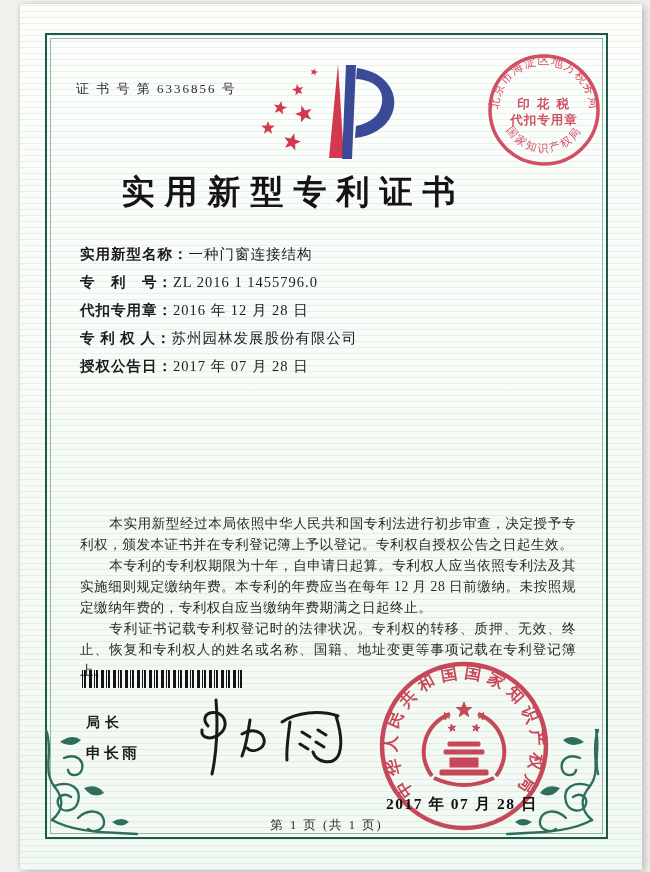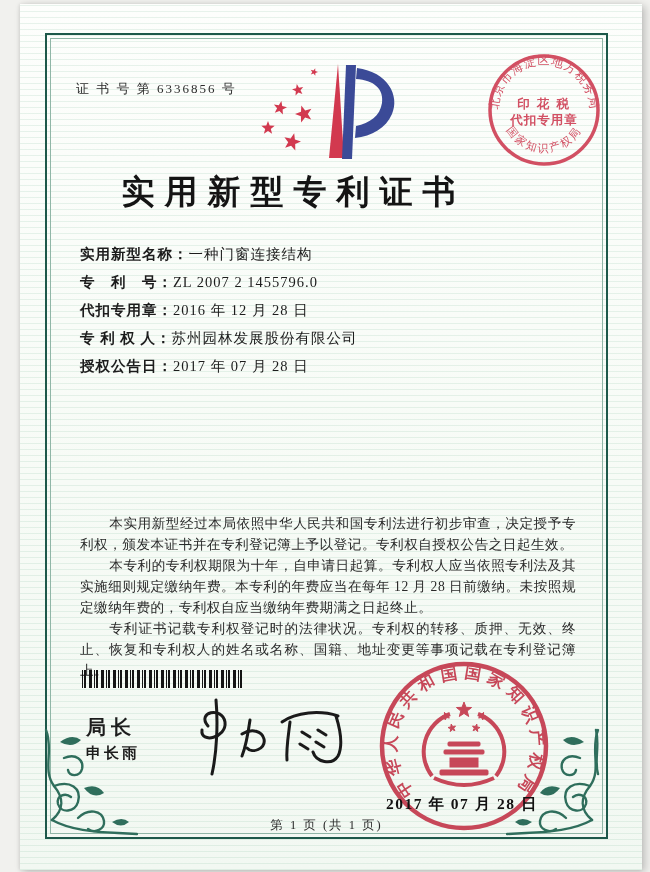--- a/index.html
+++ b/index.html
@@ -43,21 +43,21 @@
   .field-label { white-space:pre; font-weight:bold; letter-spacing:1px; }
   .field-value { letter-spacing:1px; }
   .paragraphs {
     position:absolute; left:60px; top:509px; width:496px;
     font-size:13.6px; line-height:21px; color:#2a2a2a;
     text-align:justify; letter-spacing:0.5px;
   }
   .paragraphs p { text-indent:2.15em; }
   .barcode { position:absolute; left:62px; top:666px; height:18px; display:flex; align-items:stretch; }
   .barcode div { height:100%; }
-  .signoff-title { position:absolute; left:66px; top:710px; font-size:20px; letter-spacing:5px; color:#1d1d1d; font-weight:bold; }
+  .signoff-title { position:absolute; left:66px; top:710px; font-size:14px; letter-spacing:5px; color:#1d1d1d; font-weight:bold; }
   .signoff-name  { position:absolute; left:66px; top:740px; font-size:15px; letter-spacing:3px; color:#1d1d1d; font-weight:bold; }
   .signature { position:absolute; left:158px; top:690px; width:180px; height:88px; }
   .seal-gov { position:absolute; left:356px; top:654px; width:176px; height:176px; opacity:0.93; z-index:2; }
   .issue-date {
     position:absolute; left:366px; top:790px; z-index:3;
     font-size:15.5px; font-weight:bold; letter-spacing:1.5px; color:#111;
   }
   .footer {
     position:absolute; left:25px; top:813px; width:563px;
     text-align:center; font-size:12.5px; letter-spacing:2px; color:#2b2b2b;
@@ -106,21 +106,21 @@
 
   <div class="title">实用新型专利证书</div>
 
   <div class="fields">
     <div class="field-row">
       <span class="field-label">实用新型名称：</span>
       <span class="field-value">一种门窗连接结构</span>
     </div>
     <div class="field-row">
       <span class="field-label">专　利　号：</span>
-      <span class="field-value">ZL 2007 2 1455796.0</span>
+      <span class="field-value">ZL 2016 1 1455796.0</span>
     </div>
     <div class="field-row">
       <span class="field-label">代扣专用章：</span>
       <span class="field-value">2016 年 12 月 28 日</span>
     </div>
     <div class="field-row">
       <span class="field-label">专 利 权 人：</span>
       <span class="field-value">苏州园林发展股份有限公司</span>
     </div>
     <div class="field-row">

